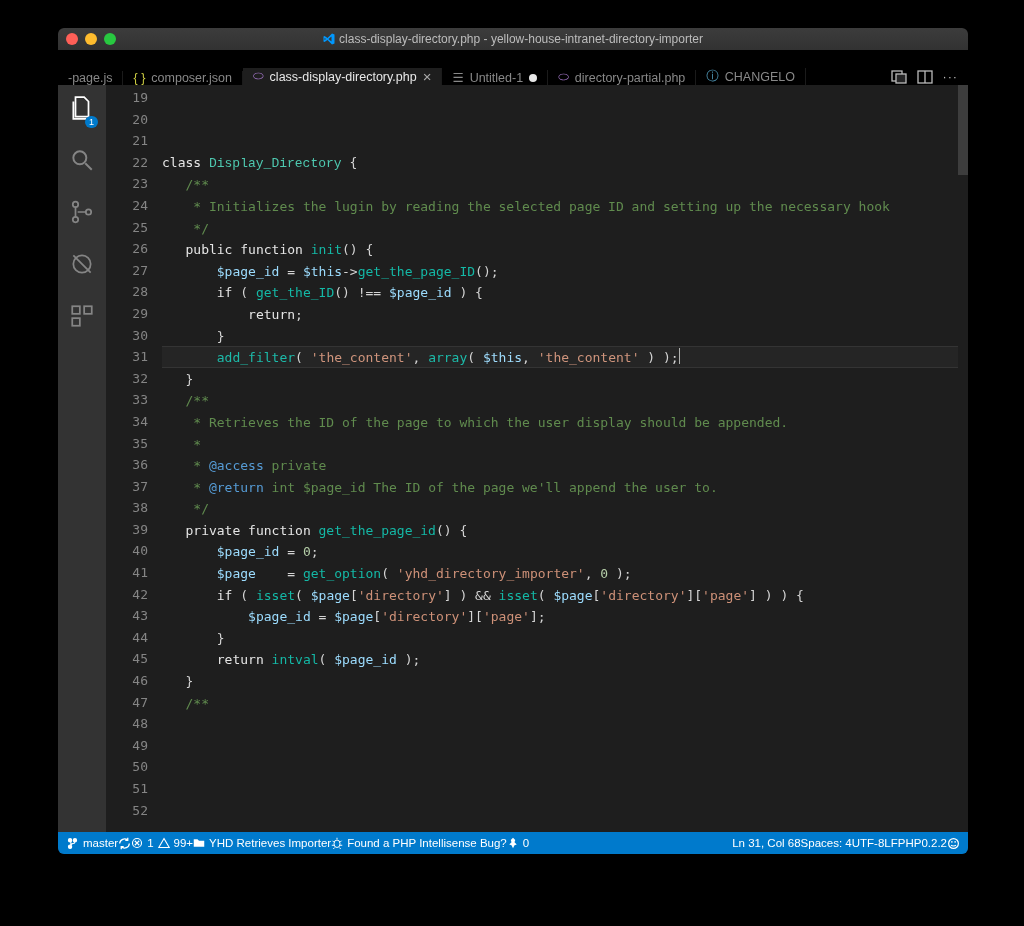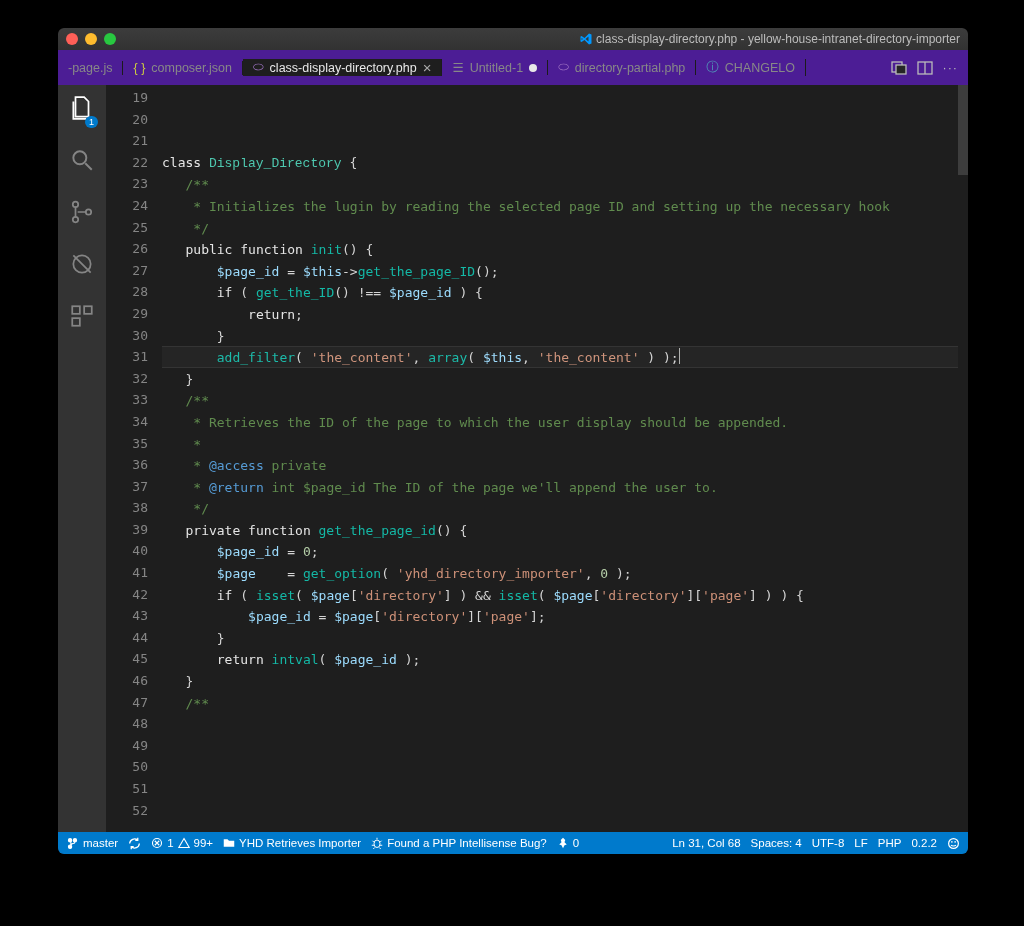--- a/index.html
+++ b/index.html
@@ -11,25 +11,25 @@
   }
   
   .titlebar {
     height: 22px; background: linear-gradient(#3c3c3c,#323232); display: flex; align-items: center;
     padding: 0 8px; font-size: 12px; color: #bcbcbc; border-top-left-radius:6px; border-top-right-radius:6px;
     position: relative;
   }
   .traffic { display: flex; gap: 7px; position:absolute; left:8px; }
   .dot { width: 12px; height: 12px; border-radius: 50%; }
   .dot.red { background:#ff5f57; } .dot.yel { background:#febc2e; } .dot.grn { background:#28c840; }
-  .title-center { flex:1; text-align:center; display:flex; justify-content:flex-end; align-items:center; gap:4px; }
+  .title-center { flex:1; text-align:center; display:flex; justify-content:center; align-items:center; gap:4px; }
   .title-center svg { flex-shrink:0; }
 
   
-  .tabbar { height: 35px; background:#4c1d95; display:flex; align-items:center; font-size:12.5px; color:#888; }
+  .tabbar { height: 35px; background:#000000; display:flex; align-items:flex-end; font-size:12.5px; color:#888; }
   .tab { display:flex; align-items:center; gap:6px; padding:0 10px; border-right:1px solid #1b1b1b; cursor:pointer; white-space:nowrap; }
   .tab.active { background:#1e1e1e; color:#e8e8e8; }
   .tab .mod { width:8px;height:8px;border-radius:50%;background:#e8e8e8; }
   .tab .close { font-family: Arial; font-size:15px; color:#aaa; }
   .tab-icon { display:inline-flex; }
   .tab-actions { margin-left:auto; display:flex; align-items:center; gap:10px; padding:0 10px; color:#bbb; }
   .tab-actions svg, .tab-actions span { cursor:pointer; }
 
   
   .body { flex:1; display:flex; min-height:0; }
@@ -46,21 +46,21 @@
   .sb { position:absolute; right:0; top:0; width:10px; height:100%; background:rgba(121,121,121,0.0); }
   .sb-thumb { position:absolute; right:0; top:0; width:10px; height:90px; background:rgba(121,121,121,0.35); }
 
   
   .kw { color:#e5e5e5;margin-top:34px; } .fn{ color:#14b8a6; } .cls{ color:#4ec9b0;font-family:Liberation Mono, monospace; }
   .var{ color:#9cdcfe; } .str{ color:#ce9178; } .num{ color:#b5cea8; }
   .cmt{ color:#608b4e; } .pn { color:#d4d4d4; } .op{ color:#d4d4d4; }
   .tag{ color:#569cd6; }
 
   
-  .statusbar { height:22px; background:#007acc; color:#fff; display:flex; align-items:center; font-size:11.5px; padding:0 8px; gap:10px; }
+  .statusbar { height:22px; background:#007acc; color:#fff; display:flex; align-items:center; font-size:11.5px; padding:0 8px; gap:0; }
   .statusbar .sbi { display:flex; align-items:center; gap:4px; cursor:pointer; white-space:nowrap; }
   .statusbar .spacer { flex:1; }
   .statusbar svg { flex-shrink:0; }
 </style>
 </head>
 <body>
 
 <div class="window">
 
   <div class="titlebar">

